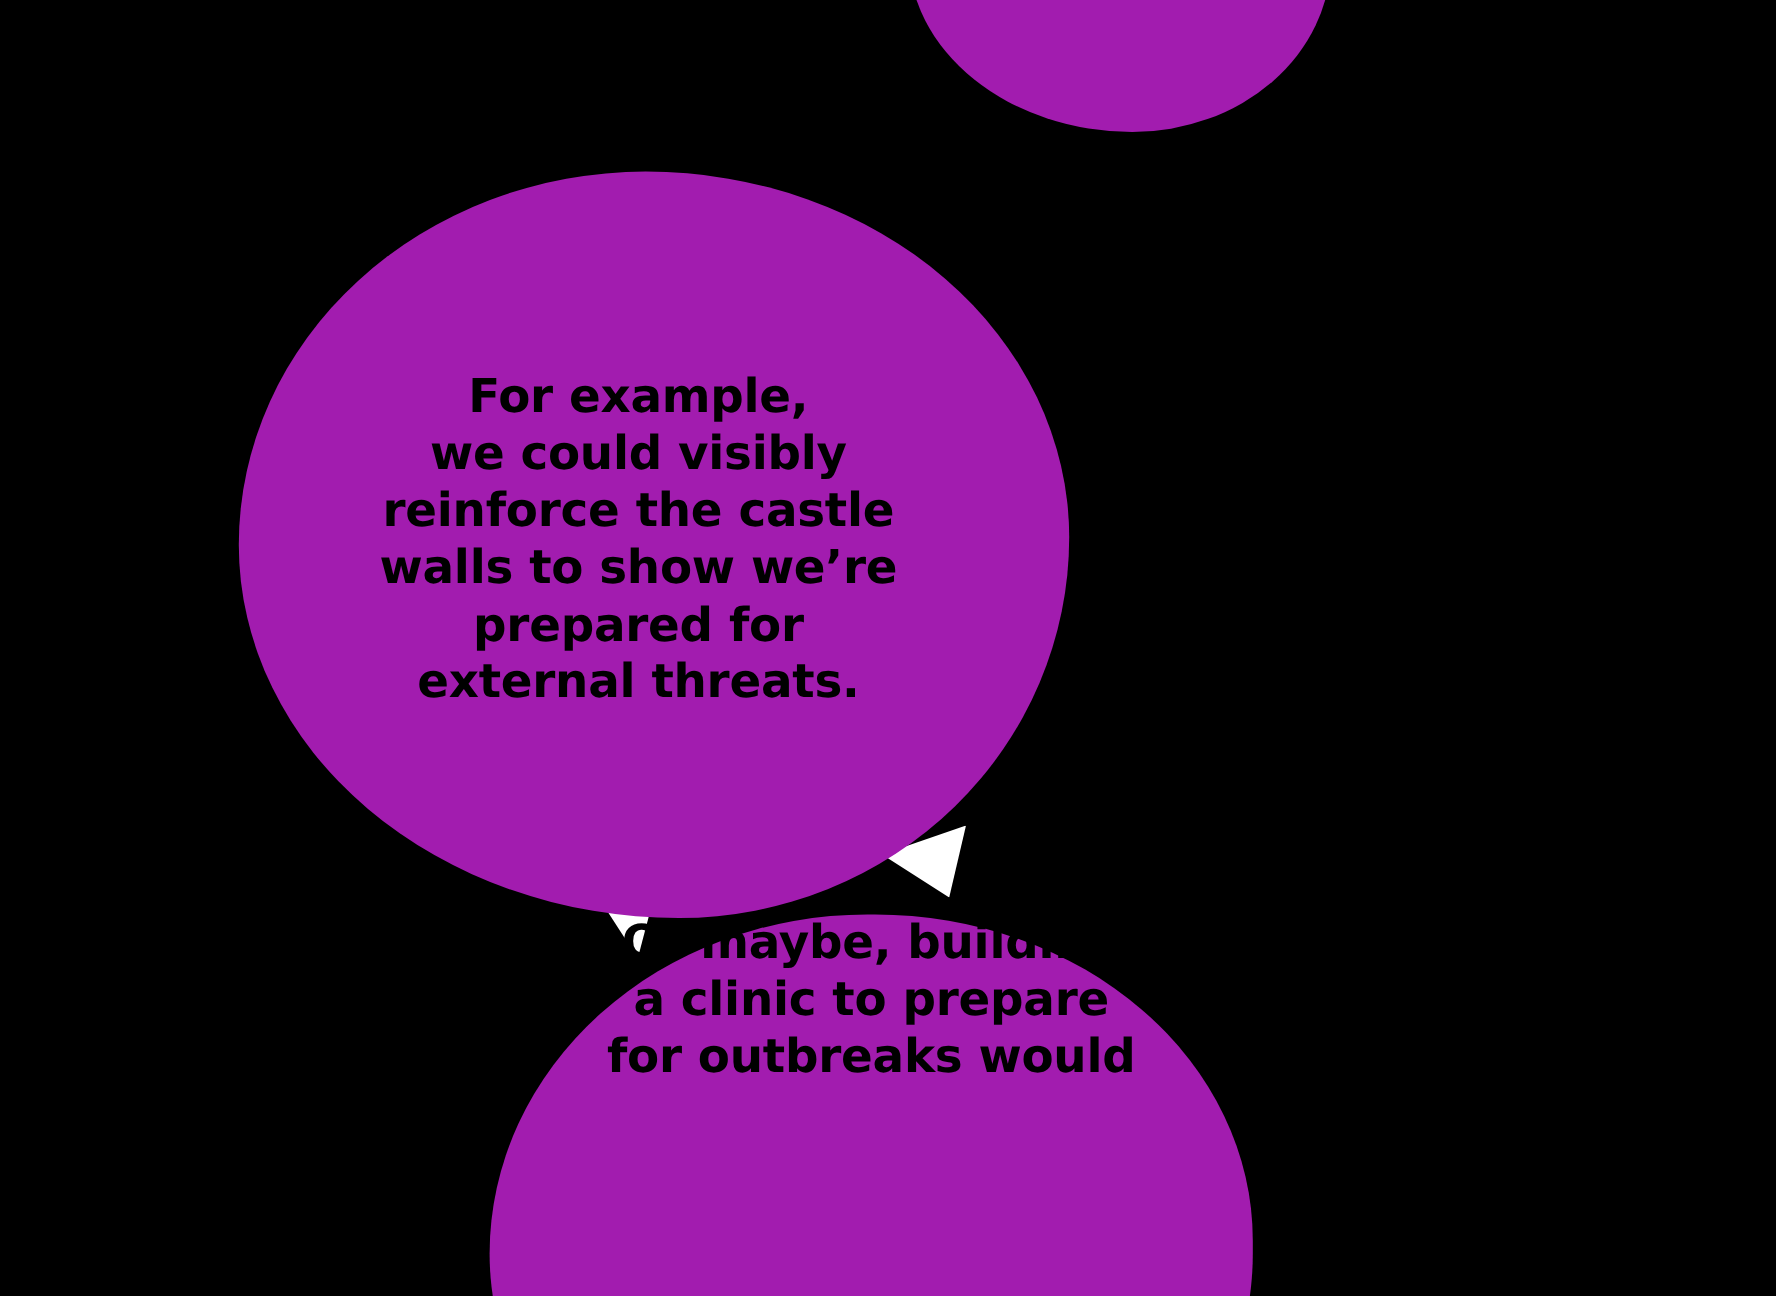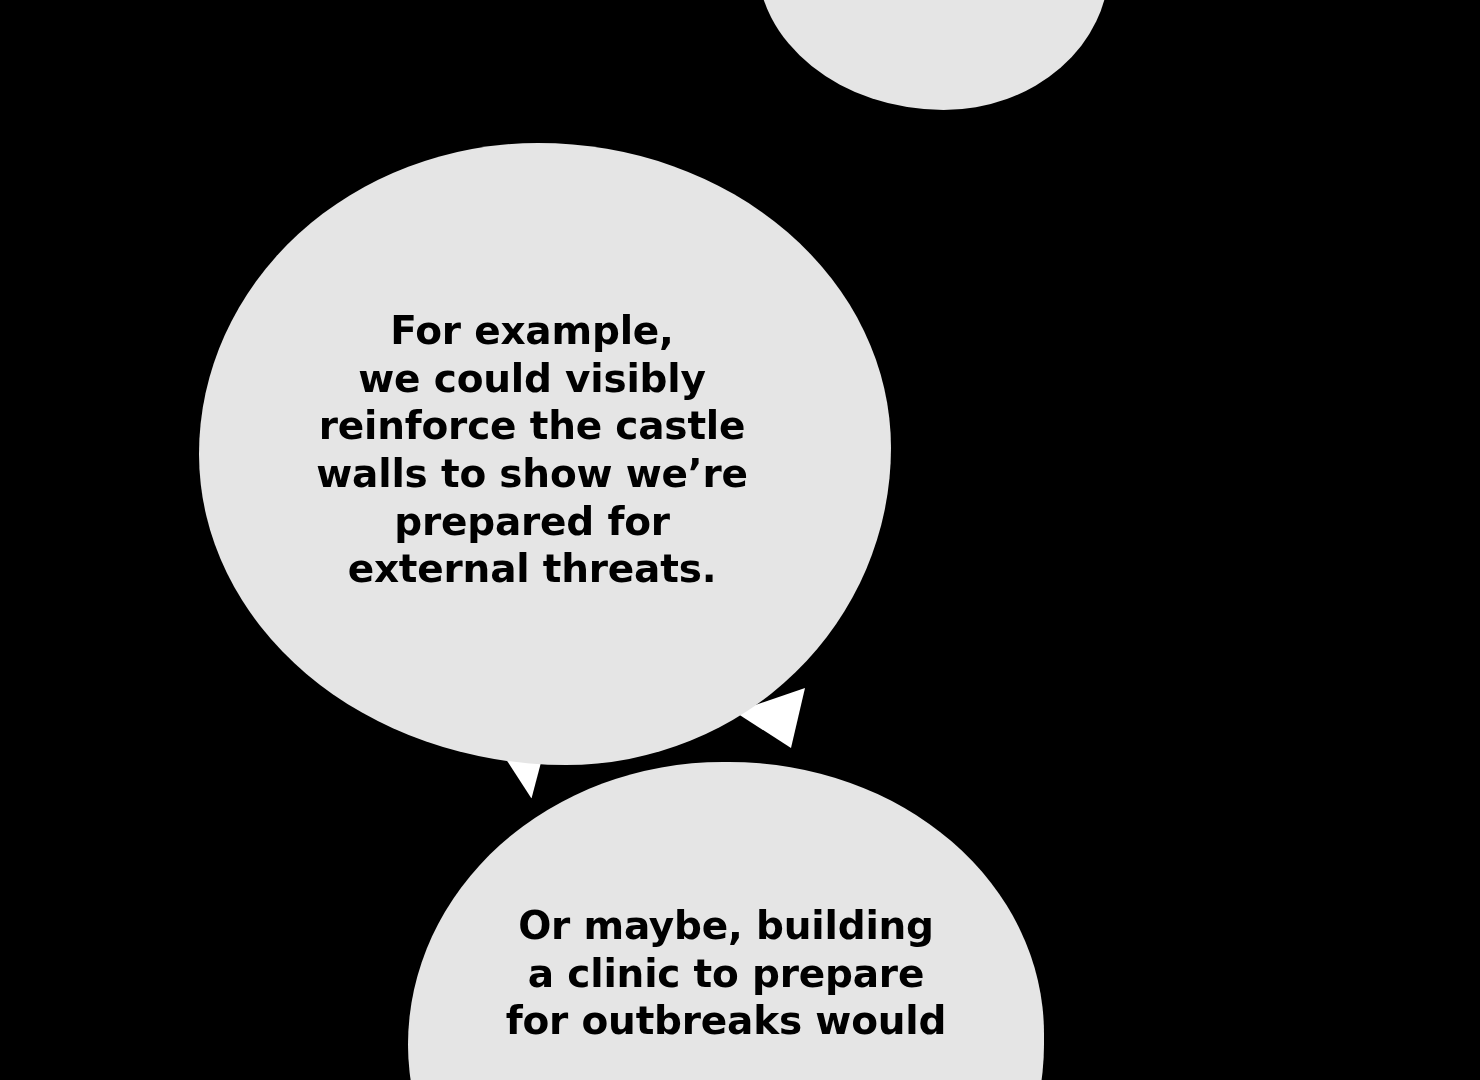--- a/index.html
+++ b/index.html
@@ -17,21 +17,21 @@
     position: relative;
     width: 1480px;
     height: 1080px;
     background: #000000;
     overflow: hidden;
   }
 
   
   .bubble {
     position: absolute;
-    background: #e5e5e5;
+    background: #a21caf;
     display: flex;
     align-items: center;
     justify-content: center;
     color: #000000;
     text-align: center;
     line-height: 1.22;
     font-weight: 600;
     letter-spacing: -0.2px;
   }
 
@@ -73,21 +73,20 @@
   .bubble-bottom {
     left: 408px;
     top: 762px;
     width: 636px;
     height: 560px;
     border-radius: 50% 50% 48% 52% / 51% 49% 50% 50%;
     font-size: 39px;
     align-items: flex-start;
   }
   .bubble-bottom .txt {
-    margin-top: 140px;
     white-space: pre-line;
   }
   
   .tail-bottom {
     position: absolute;
     left: 735px;
     top: 688px;
     width: 70px;
     height: 60px;
     background: #ffffff;

